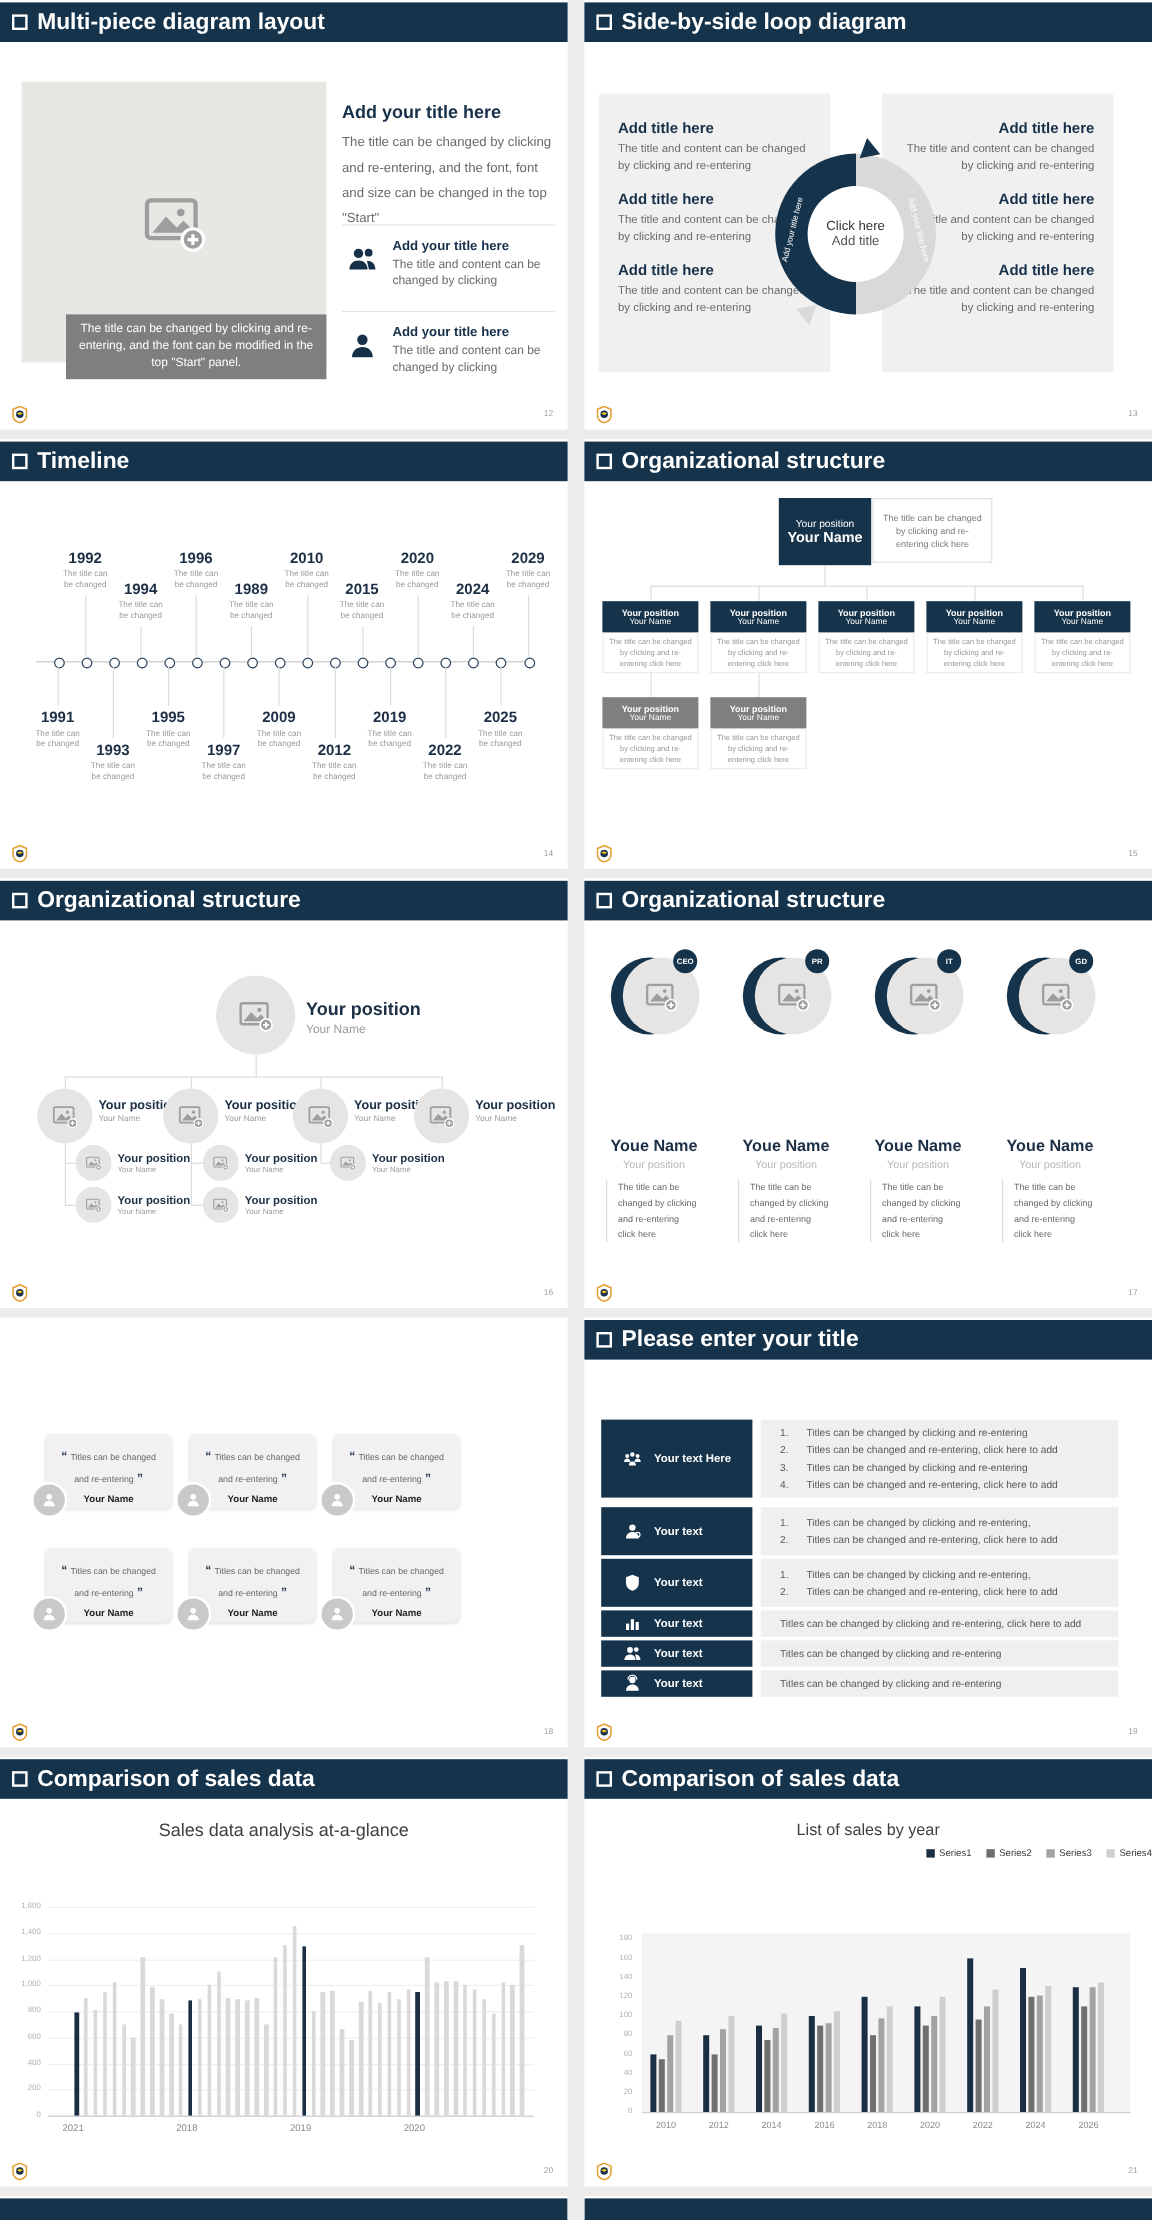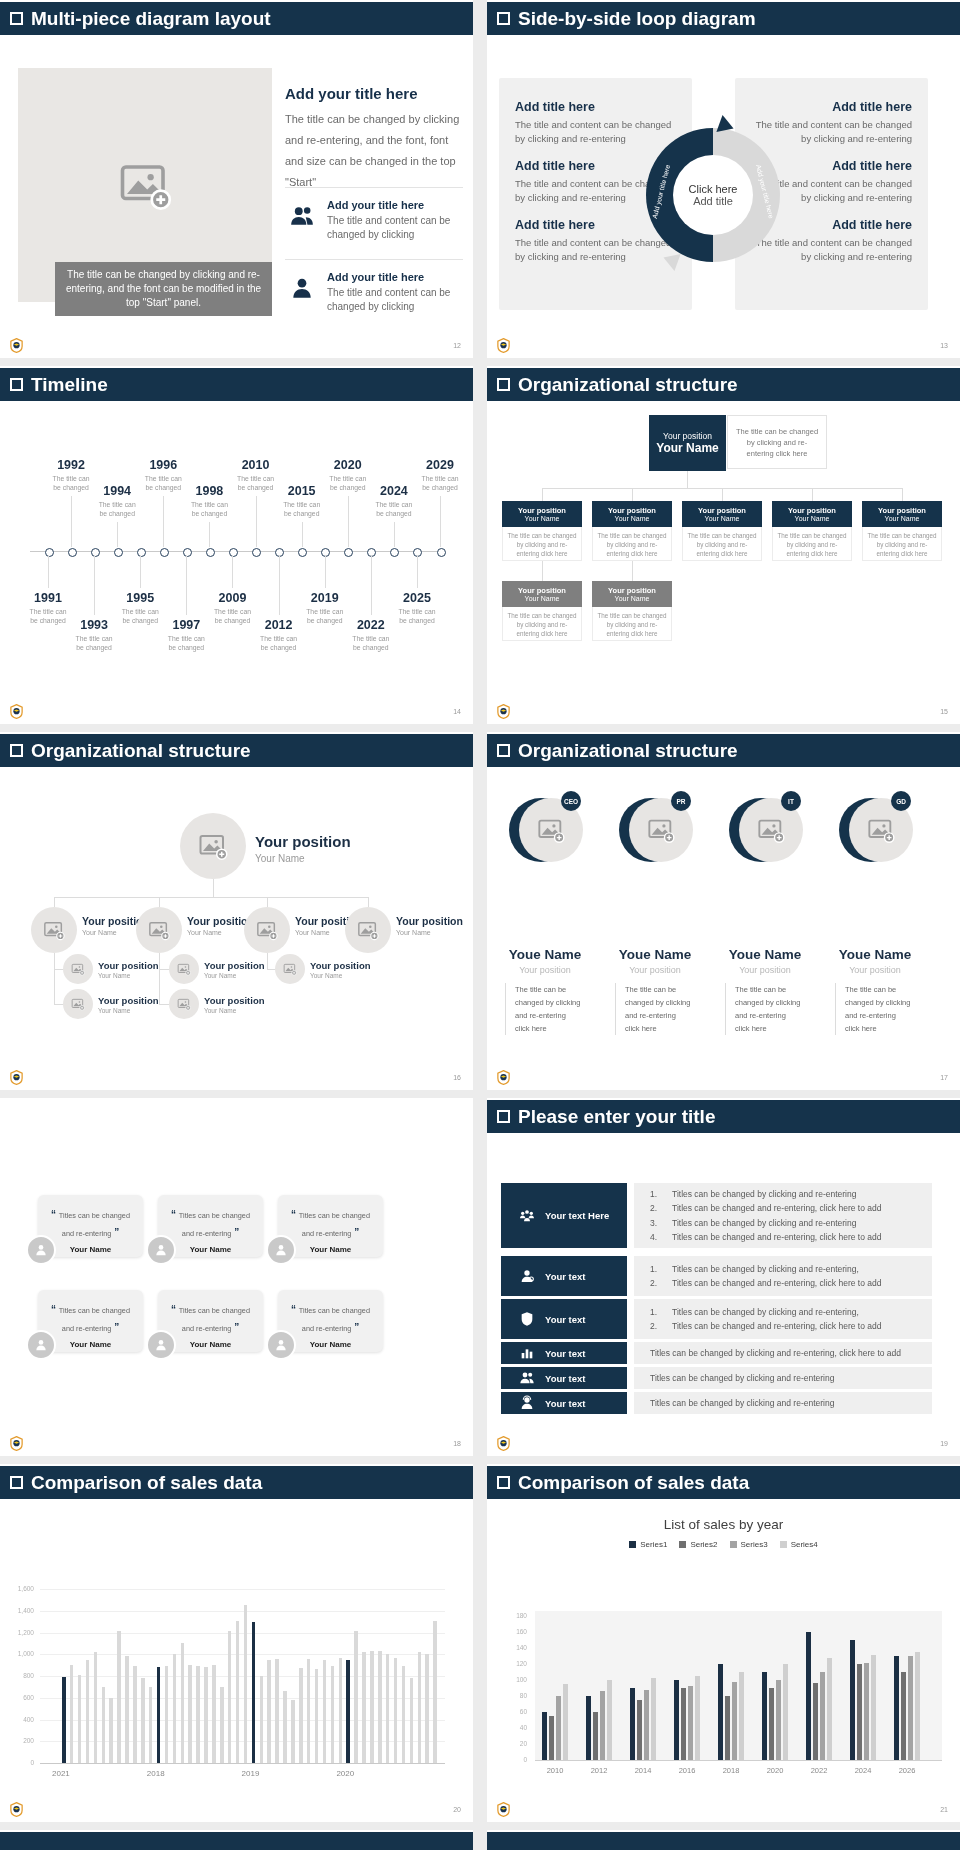--- a/index.html
+++ b/index.html
@@ -90,21 +90,21 @@
   .gbox{position:absolute;left:147px;width:298px;background:#efefef;color:#595959;font-size:8.5px;
         display:flex;flex-direction:column;justify-content:center;box-sizing:border-box;padding-left:16px}
   .gline{display:flex;line-height:14.5px}
   .gnum{width:22px;flex:0 0 auto}
   
   .chtitle{position:absolute;left:0;right:0;text-align:center;color:#404040}
   .gl{position:absolute;height:1px;background:#efefef}
   .yl{position:absolute;text-align:right;font-size:6.5px;color:#b3b3b3}
   .xl{position:absolute;font-size:8px;color:#8a8a8a}
   .bar{position:absolute}
-  .lgrow{position:absolute;left:0;right:0;display:flex;justify-content:center;gap:12px}
+  .lgrow{position:absolute;left:0;right:0;display:flex;justify-content:flex-end;gap:12px}
   .lgi{display:flex;align-items:center;gap:4px;font-size:8px;color:#404040}
   .lgs{width:7px;height:7px;display:inline-block}
   .stub{position:absolute;width:473px;height:20px;background:#fff;overflow:hidden}
   svg{display:block}
 </style>
 </head>
 <body>
 
 <div class="wrap">
 
@@ -261,21 +261,21 @@
         <div class="tyear" style="left: 136.3px; top: 57px;">1996</div>
         <div class="tcap" style="left: 136.3px; top: 73px;">The title can
 be changed</div>
         <div class="ttick" style="left: 163.3px; top: 95px; height: 51px;"></div>
         <div class="tdot" style="left: 182.86px; top: 146.5px;"></div>
         <div class="tyear" style="left: 159.36px; top: 217px;">1997</div>
         <div class="tcap" style="left: 159.36px; top: 233px;">The title can
 be changed</div>
         <div class="ttick" style="left: 186.36px; top: 154px; height: 60px;"></div>
         <div class="tdot" style="left: 205.92px; top: 146.5px;"></div>
-        <div class="tyear" style="left: 182.42px; top: 83px;">1998</div>
+        <div class="tyear" style="left: 182.42px; top: 83px;">1989</div>
         <div class="tcap" style="left: 182.42px; top: 99px;">The title can
 be changed</div>
         <div class="ttick" style="left: 209.42px; top: 121px; height: 25px;"></div>
         <div class="tdot" style="left: 228.98px; top: 146.5px;"></div>
         <div class="tyear" style="left: 205.48px; top: 190px;">2009</div>
         <div class="tcap" style="left: 205.48px; top: 206px;">The title can
 be changed</div>
         <div class="ttick" style="left: 232.48px; top: 154px; height: 33px;"></div>
         <div class="tdot" style="left: 252.04px; top: 146.5px;"></div>
         <div class="tyear" style="left: 228.54px; top: 57px;">2010</div>
@@ -879,20 +879,21 @@
       <span class="pg">19</span>
     </div>
   </div>
 
   <div class="slide" style="left:0;top:1464px">
     <div class="shead">
       <span class="sq"></span>
       <span>Comparison of sales data</span>
     </div>
     <div class="sbody">
+      <div class="chtitle" style="top:18px;font-size:15px">Sales data analysis at-a-glance</div>
       <div id="ch20" class="abs" style="left:0;top:0;width:473px;height:299px">
           <div class="gl" style="left: 40px; width: 405px; top: 264px; background: rgb(201, 201, 201);"></div>
           <div class="yl" style="left: 0px; width: 34px; top: 260px;">0</div>
           <div class="gl" style="left: 40px; width: 405px; top: 242.25px;"></div>
           <div class="yl" style="left: 0px; width: 34px; top: 238.25px;">200</div>
           <div class="gl" style="left: 40px; width: 405px; top: 220.5px;"></div>
           <div class="yl" style="left: 0px; width: 34px; top: 216.5px;">400</div>
           <div class="gl" style="left: 40px; width: 405px; top: 198.75px;"></div>
           <div class="yl" style="left: 0px; width: 34px; top: 194.75px;">600</div>
           <div class="gl" style="left: 40px; width: 405px; top: 177px;"></div>

